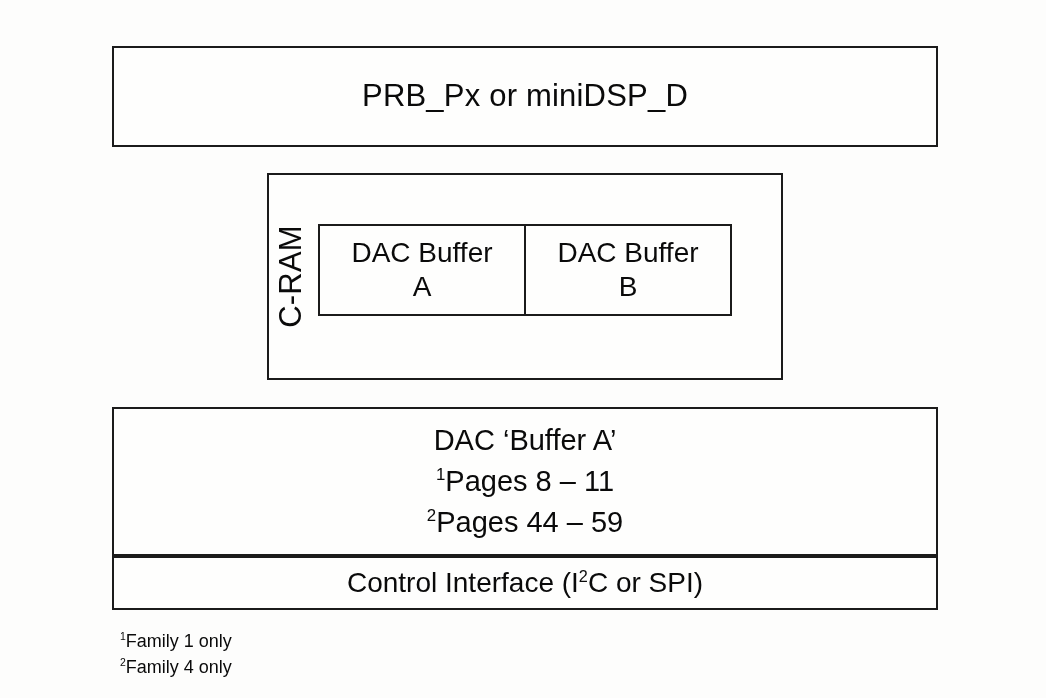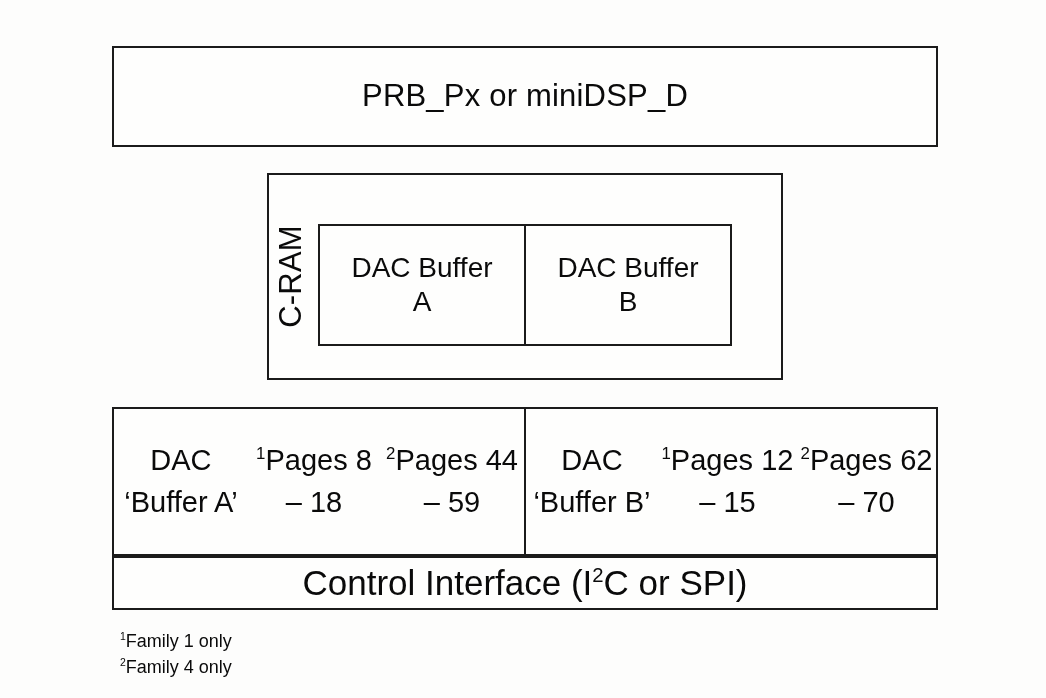--- a/index.html
+++ b/index.html
@@ -81,21 +81,21 @@
     transform: rotate(-90deg);
     white-space: nowrap;
     font-size: 31px;
     line-height: 1;
     letter-spacing: 0.2px;
   }
   #cram-buffers {
     left: 318px;
     top: 208px;
     width: 414px;
-    height: 122px;
+    height: 92px;
     border: 2px solid #1b1b1b;
     display: flex;
   }
   #cram-buffers .cell {
     flex: 1 1 0;
     display: flex;
     align-items: center;
     justify-content: center;
     text-align: center;
     font-size: 28px;
@@ -110,21 +110,21 @@
   #dac-row {
     left: 112px;
     top: 391px;
     width: 826px;
     height: 149px;
     display: flex;
   }
   #dac-row .dac-cell {
     flex: 1 1 0;
     display: flex;
-    flex-direction: row;
+    flex-direction: column;
     align-items: center;
     justify-content: center;
     text-align: center;
     box-sizing: border-box;
   }
   #dac-row .dac-cell.divider-left {
     border-left: 2px solid #1b1b1b;
   }
   #dac-row .dac-title {
     font-size: 29px;
@@ -141,21 +141,21 @@
   }
 
   
   #control-box {
     left: 112px;
     top: 540px;
     width: 826px;
     height: 54px;
   }
   #control-box .label {
-    font-size: 35px;
+    font-size: 28px;
     line-height: 1.1;
   }
 
   
   #footnotes {
     position: absolute;
     left: 120px;
     top: 612px;
     width: 420px;
   }
@@ -192,29 +192,24 @@
         <div>DAC Buffer</div>
         <div>B</div>
       </div>
     </div>
   </div>
 
   <div class="box" id="dac-row">
 
     <div class="dac-cell">
       <div class="dac-title">DAC ‘Buffer A’</div>
-      <div class="dac-line"><span class="sup">1</span><span>Pages 8 – 18</span></div>
+      <div class="dac-line"><span class="sup">1</span><span>Pages 8 – 11</span></div>
       <div class="dac-line"><span class="sup">2</span><span>Pages 44 – 59</span></div>
     </div>
 
-    <div class="dac-cell divider-left">
-      <div class="dac-title">DAC ‘Buffer B’</div>
-      <div class="dac-line"><span class="sup">1</span><span>Pages 12 – 15</span></div>
-      <div class="dac-line"><span class="sup">2</span><span>Pages 62 – 70</span></div>
-    </div>
 
   </div>
 
   <div class="box center-text" id="control-box">
     <div class="label"><span>Control Interface (I</span><span class="sup">2</span><span>C or SPI)</span></div>
   </div>
 
   <div id="footnotes">
     <div class="fn"><span class="sup">1</span><span>Family 1 only</span></div>
     <div class="fn"><span class="sup">2</span><span>Family 4 only</span></div>

